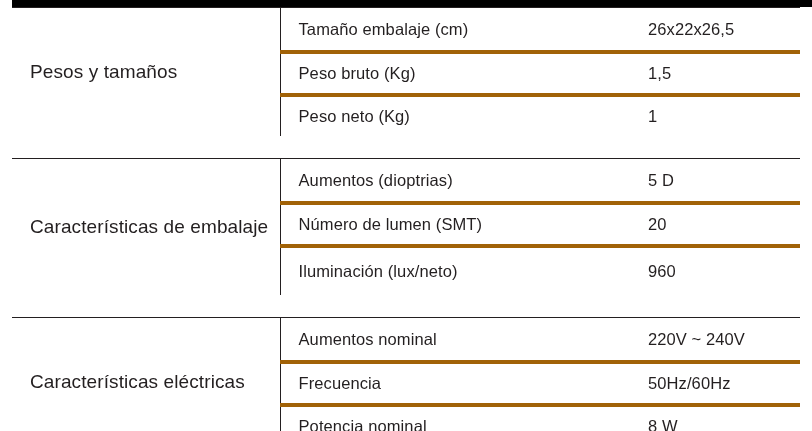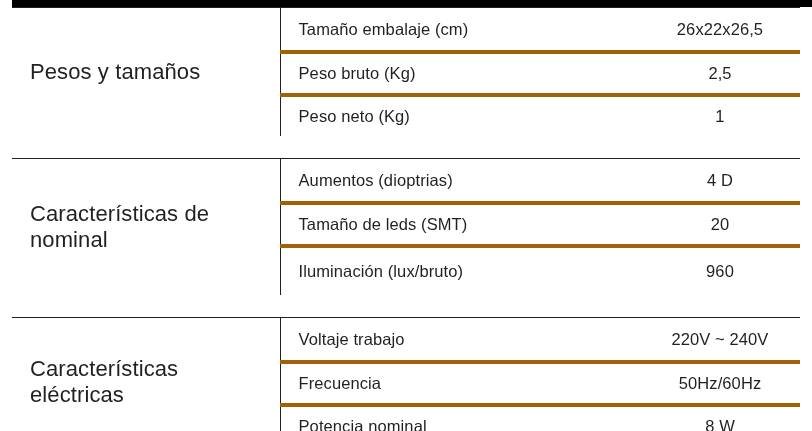--- a/index.html
+++ b/index.html
@@ -34,30 +34,29 @@
     vertical-align: middle;
     padding: 0;
     font-size: 16.5px;
     font-weight: 400;
     color: #231f20;
     letter-spacing: 0.1px;
   }
   td.cat {
     padding-left: 18px;
     padding-right: 8px;
-    font-size: 22px;
+    font-size: 19px;
   }
   td.prop {
     padding-left: 18px;
     padding-right: 8px;
   }
   td.val {
     padding-left: 18px;
     padding-right: 8px;
-    text-align: center;
   }
 
   
   tr.group-top > td {
     border-top: 1.6px solid #231f20;
   }
   
   tr.inner > td.prop,
   tr.inner > td.val {
     border-top: 4px solid #a16207;
@@ -97,56 +96,56 @@
     </colgroup>
     <tbody>
 
       <tr class="group-top">
         <td class="cat rowh-1" rowspan="3">Pesos y tamaños</td>
         <td class="prop rowh-1">Tamaño embalaje (cm)</td>
         <td class="val rowh-1">26x22x26,5</td>
       </tr>
       <tr class="inner">
         <td class="prop rowh-2">Peso bruto (Kg)</td>
-        <td class="val rowh-2">2,5</td>
+        <td class="val rowh-2">1,5</td>
       </tr>
       <tr class="inner">
         <td class="prop rowh-3">Peso neto (Kg)</td>
         <td class="val rowh-3">1</td>
       </tr>
 
       <tr class="spacer">
         <td class="cat"></td>
         <td></td>
         <td></td>
       </tr>
 
       <tr class="group-top">
-        <td class="cat rowh-1" rowspan="3">Características de nominal</td>
+        <td class="cat rowh-1" rowspan="3">Características de embalaje</td>
         <td class="prop rowh-1">Aumentos (dioptrias)</td>
-        <td class="val rowh-1">4 D</td>
+        <td class="val rowh-1">5 D</td>
       </tr>
       <tr class="inner">
-        <td class="prop rowh-2">Tamaño de leds (SMT)</td>
+        <td class="prop rowh-2">Número de lumen (SMT)</td>
         <td class="val rowh-2">20</td>
       </tr>
       <tr class="inner">
-        <td class="prop rowh-tall">Iluminación (lux/bruto)</td>
+        <td class="prop rowh-tall">Iluminación (lux/neto)</td>
         <td class="val rowh-tall">960</td>
       </tr>
 
       <tr class="spacer">
         <td class="cat"></td>
         <td></td>
         <td></td>
       </tr>
 
       <tr class="group-top">
         <td class="cat rowh-1" rowspan="3">Características eléctricas</td>
-        <td class="prop rowh-1">Voltaje trabajo</td>
+        <td class="prop rowh-1">Aumentos nominal</td>
         <td class="val rowh-1">220V ~ 240V</td>
       </tr>
       <tr class="inner">
         <td class="prop rowh-2">Frecuencia</td>
         <td class="val rowh-2">50Hz/60Hz</td>
       </tr>
       <tr class="inner">
         <td class="prop rowh-3">Potencia nominal</td>
         <td class="val rowh-3">8 W</td>
       </tr>

